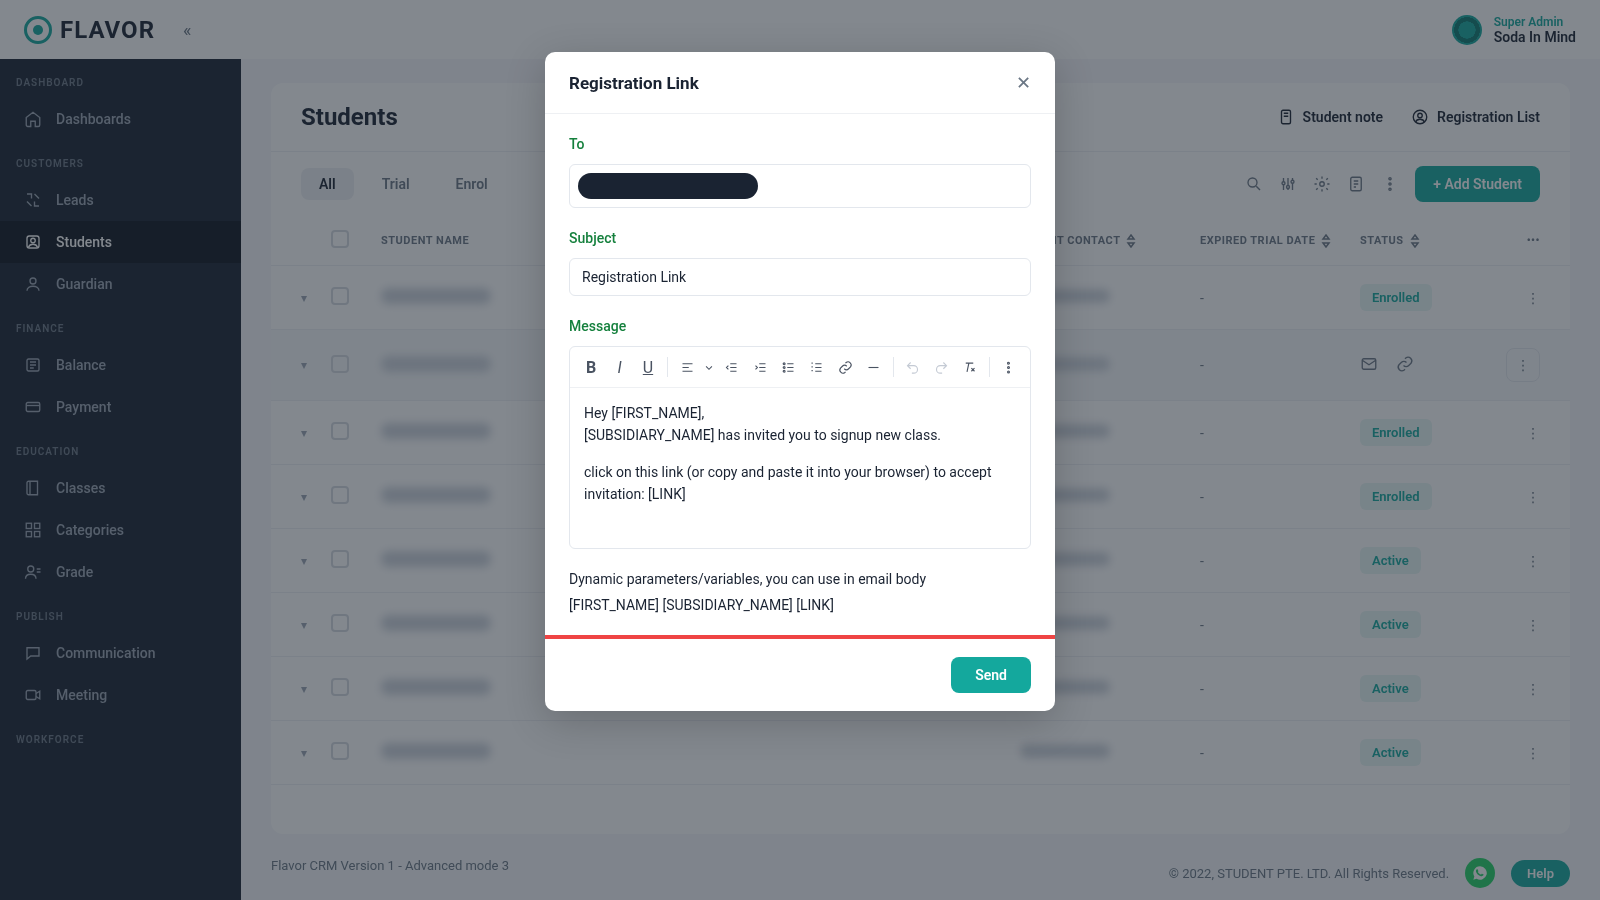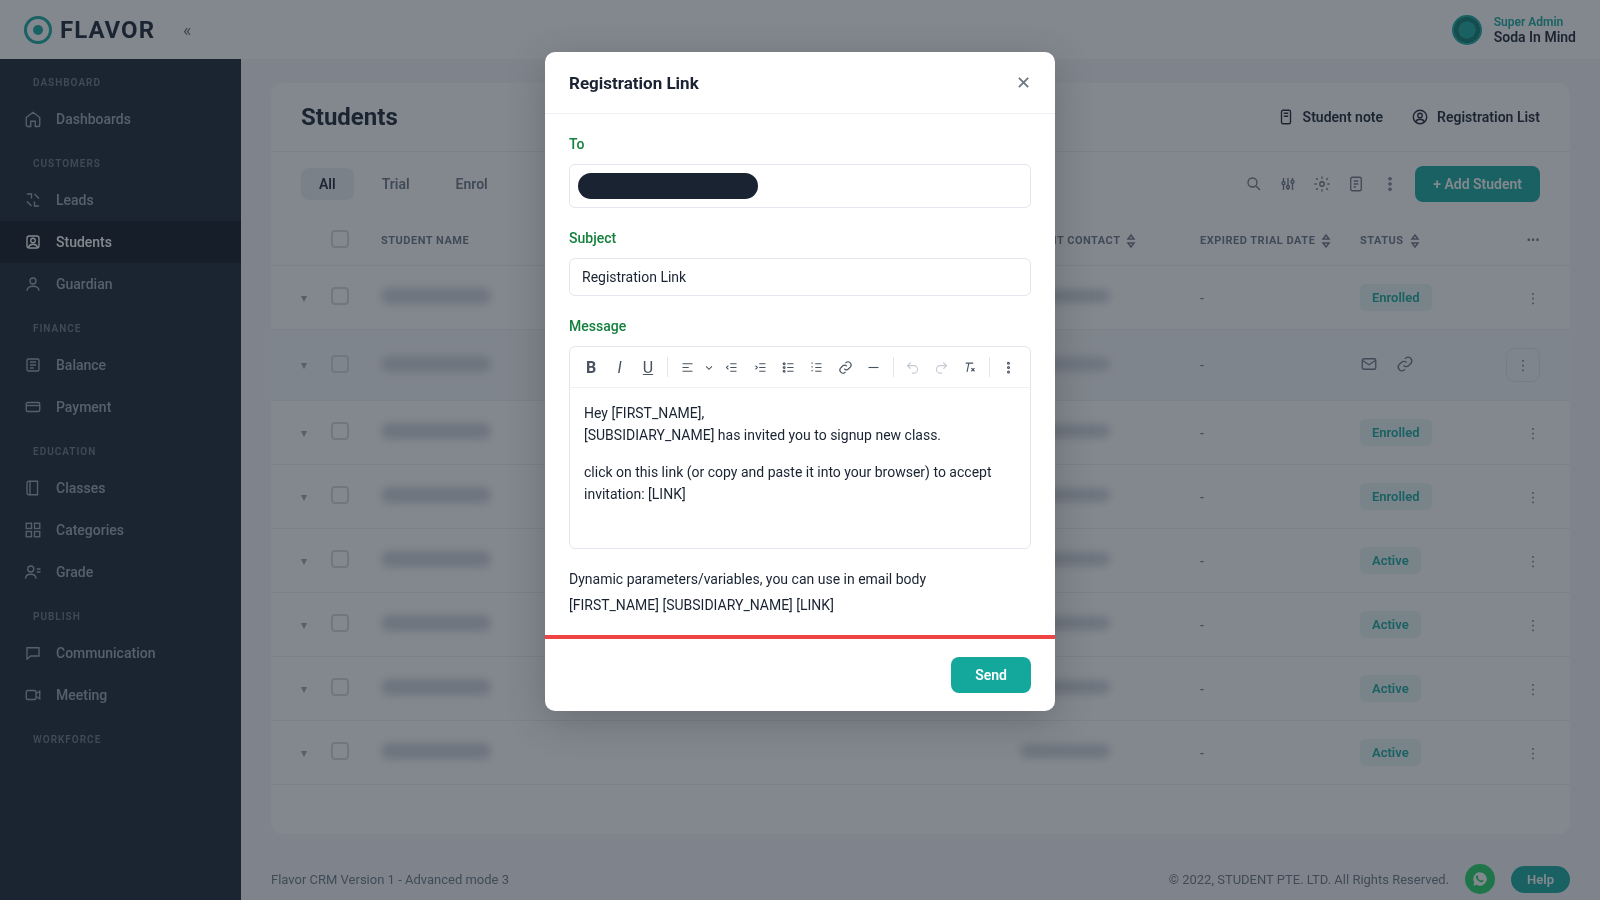--- a/index.html
+++ b/index.html
@@ -13,21 +13,21 @@
 .logo-text { font-size: 24px; font-weight: 700; letter-spacing: 1px; color: #1a2332; }
 .collapse-btn { margin-left: 20px; color: #6b7785; font-size: 18px; cursor: pointer; }
 .user-area { display: flex; align-items: center; gap: 12px; }
 .avatar { width: 30px; height: 30px; border-radius: 50%; background: radial-gradient(circle, #14a89d 40%, #0d7a72 41%, #0d7a72 60%, #14a89d 61%); }
 .user-info { text-align: left; }
 .user-role { font-size: 12px; color: #14a89d; font-weight: 600; }
 .user-name { font-size: 14px; font-weight: 600; color: #1a2332; }
 
 
 .sidebar { position: absolute; top: 59px; left: 0; width: 241px; bottom: 0; background: #1a2332; color: #9ba5b3; overflow-y: auto; }
-.side-section-label { font-size: 10px; letter-spacing: 1px; color: #6b7785; padding: 18px 33px 10px; font-weight: 600; }
+.side-section-label { font-size: 10px; letter-spacing: 1px; color: #6b7785; padding: 18px 16px 10px; font-weight: 600; }
 .side-item { display: flex; align-items: center; gap: 14px; padding: 12px 24px; font-size: 14px; font-weight: 500; cursor: pointer; }
 .side-item.active { background: #0f1620; color: #fff; }
 .side-icon { width: 18px; height: 18px; display: inline-flex; align-items: center; justify-content: center; }
 .side-icon svg { width: 18px; height: 18px; stroke: currentColor; fill: none; stroke-width: 1.8; }
 
 
 .main { position: absolute; top: 59px; left: 241px; right: 0; bottom: 42px; padding: 24px 30px; overflow: hidden; }
 .card { background: #fff; border-radius: 12px; height: 100%; display: flex; flex-direction: column; }
 .card-header { display: flex; justify-content: space-between; align-items: center; padding: 20px 30px; }
 .card-title { font-size: 24px; font-weight: 700; color: #1a2332; }
@@ -67,21 +67,21 @@
 .td-menu { width: 40px; text-align: right; color: #6b7785; cursor: pointer; }
 .chk { width: 18px; height: 18px; border: 2px solid #d5dae1; border-radius: 4px; display: inline-block; }
 .blur-name { display:inline-block; min-width:110px; height:16px; background:#cdd3dc; border-radius:8px; filter: blur(4px); }
 .blur-contact { display:inline-block; min-width:90px; height:14px; background:#cdd3dc; border-radius:8px; filter: blur(4px); }
 .badge { padding: 6px 12px; border-radius: 6px; font-size: 13px; font-weight: 600; background: #e6f5f4; color: #14a89d; display:inline-block; }
 .row-icons { display:flex; gap:18px; color:#6b7785; }
 .row-icons svg { width:18px; height:18px; stroke:currentColor; fill:none; stroke-width:1.8; }
 .row-menu-box { width:34px; height:34px; border:1px solid #e3e7ed; border-radius:8px; display:inline-flex; align-items:center; justify-content:center; }
 
 
-.footer { position: absolute; bottom: 0; left: 241px; right: 0; height: 42px; display: flex; align-items: center; justify-content: space-between; padding: 0 30px; font-size: 13px; color: #6b7785; background:#f5f7fa; }
+.footer { position: absolute; bottom: 0; left: 241px; right: 0; height: 42px; display: flex; align-items: flex-start; justify-content: space-between; padding: 0 30px; font-size: 13px; color: #6b7785; background:#f5f7fa; }
 .footer-right { display: flex; align-items: center; gap: 16px; }
 .whatsapp-btn { width: 30px; height: 30px; background: #25d366; border-radius: 50%; display:flex; align-items:center; justify-content:center; }
 .whatsapp-btn svg { width:16px; height:16px; fill:#fff; }
 .help-btn { background: #14a89d; color: #fff; padding: 6px 16px; border-radius: 16px; font-size: 13px; font-weight: 600; cursor:pointer; }
 
 
 .overlay { position: absolute; inset: 0; background: rgba(30,38,50,0.55); display: flex; align-items: flex-start; justify-content: center; }
 .modal { width: 510px; background: #fff; border-radius: 10px; margin-top: 52px; box-shadow: 0 10px 40px rgba(0,0,0,0.2); display:flex; flex-direction:column; max-height: 810px; }
 .modal-header { display: flex; justify-content: space-between; align-items: center; padding: 20px 24px; border-bottom: 1px solid #eef0f3; }
 .modal-title { font-size: 17px; font-weight: 700; color: #1a2332; }

